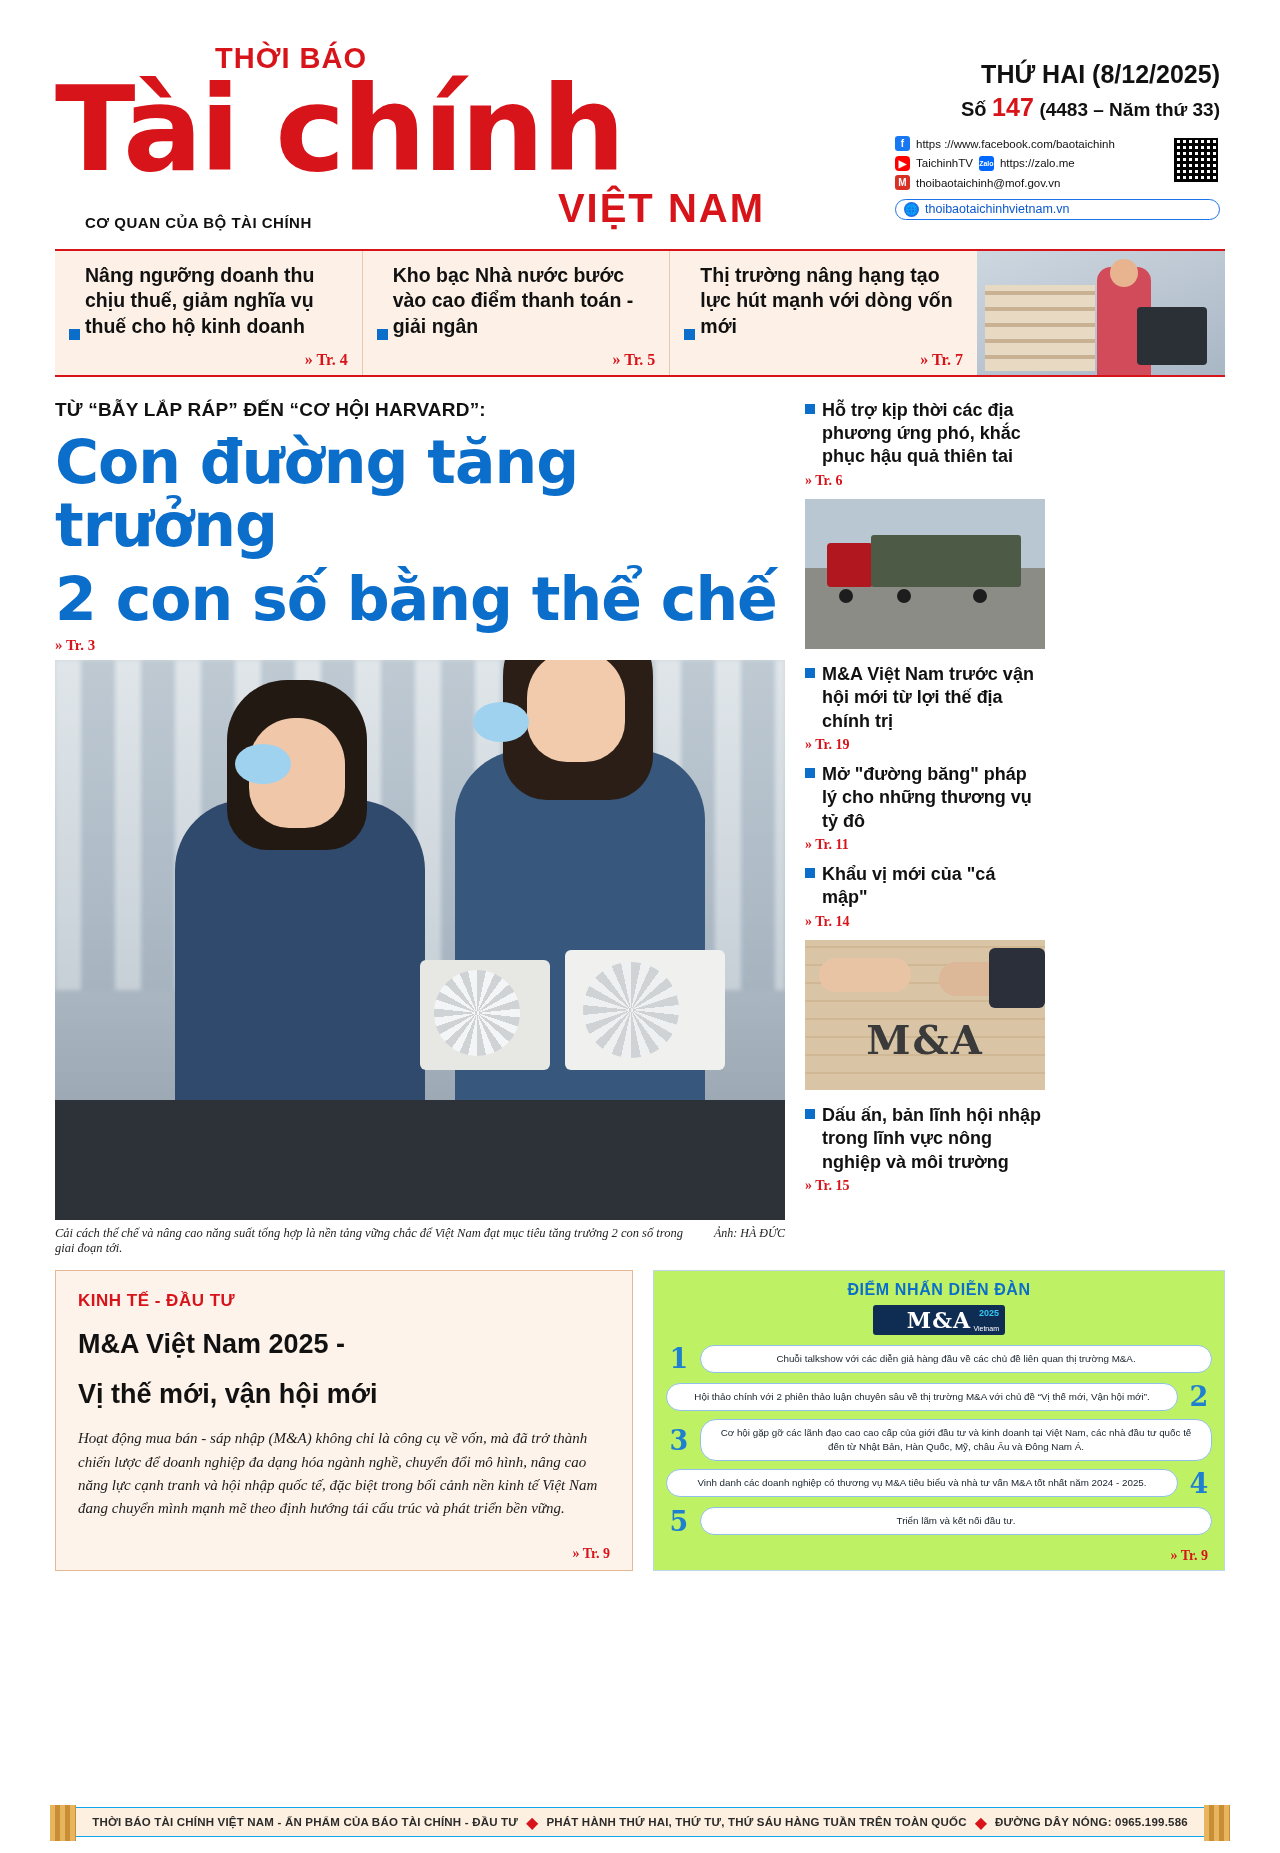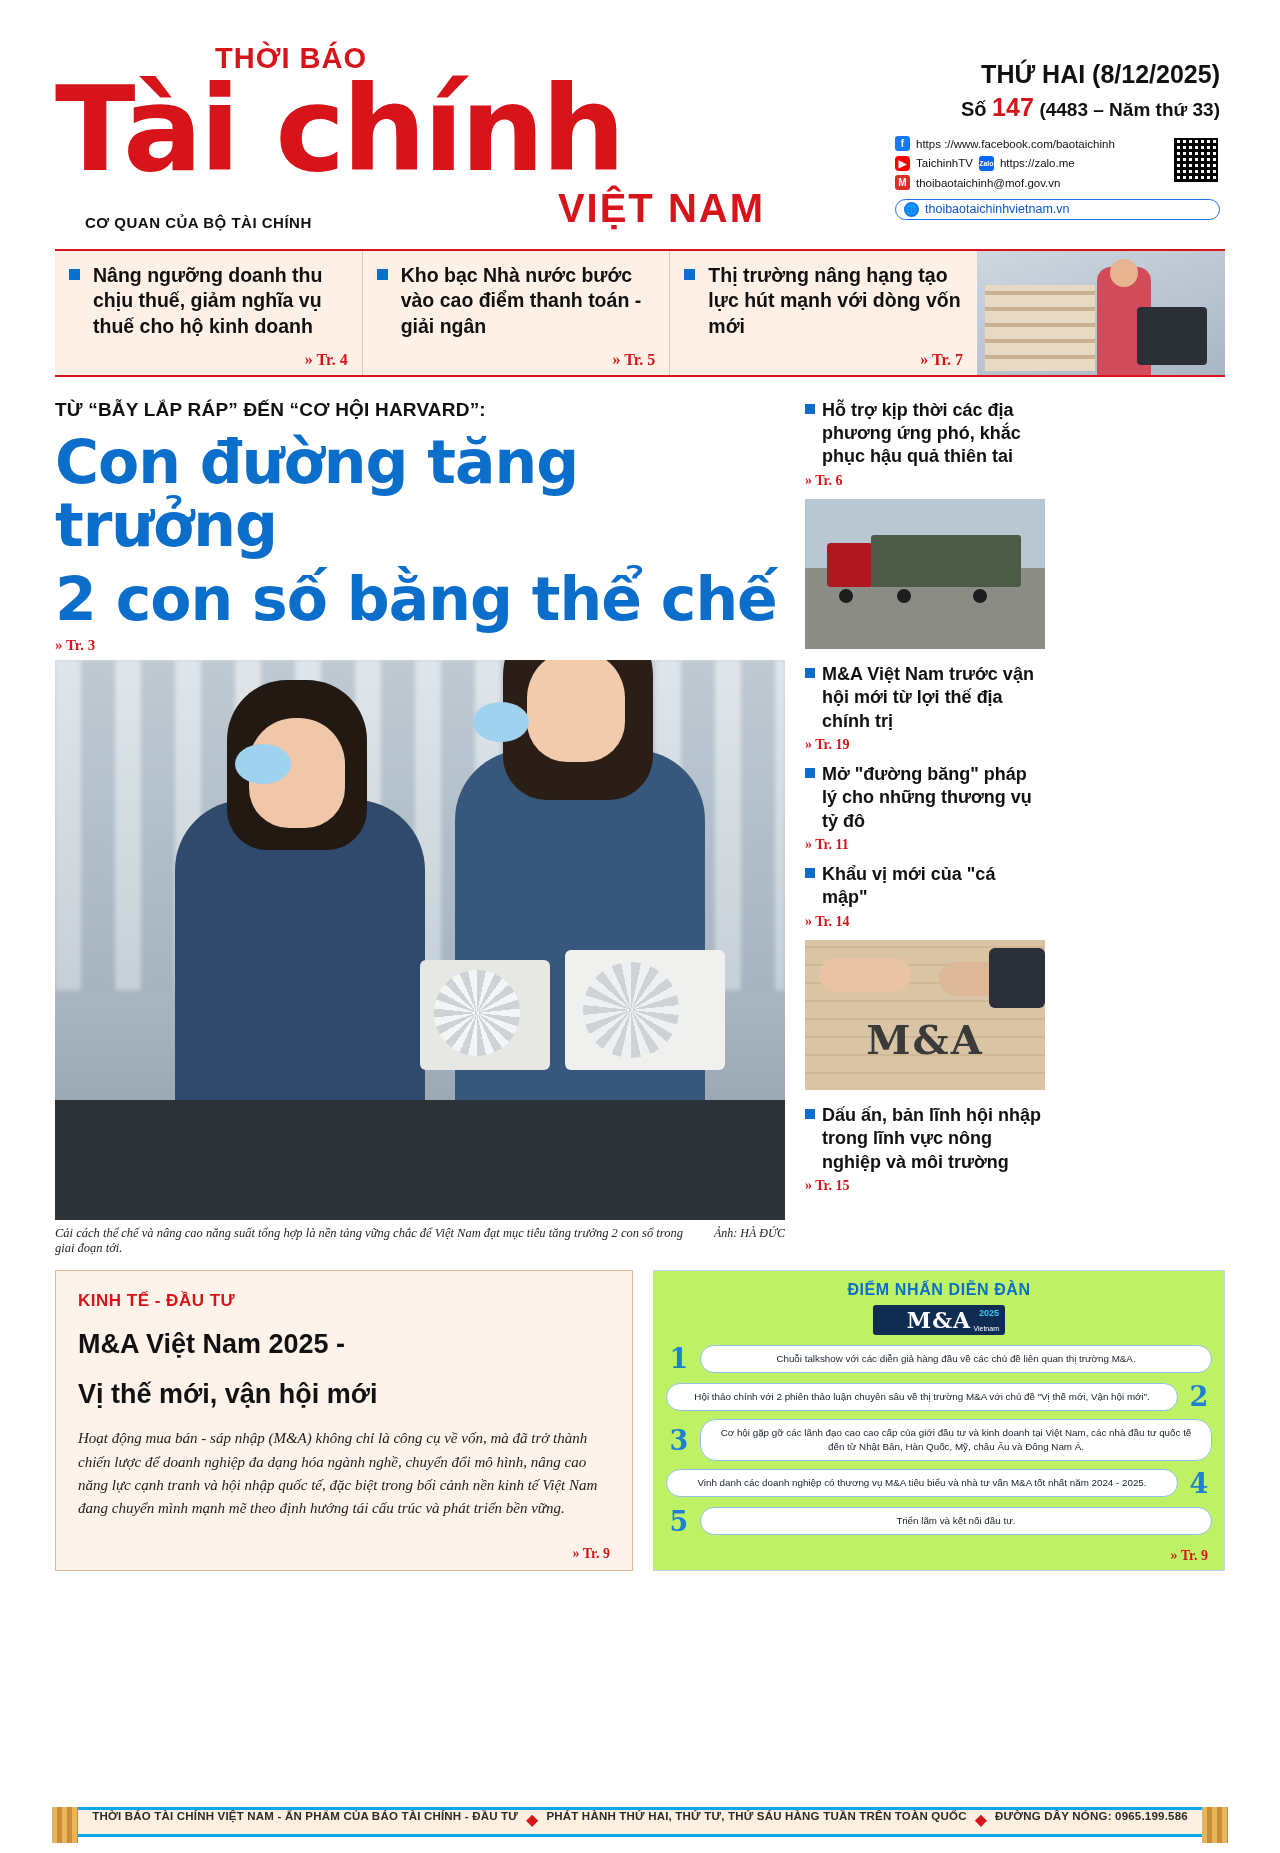--- a/index.html
+++ b/index.html
@@ -51,21 +51,21 @@
     border: 1px solid #1a73e8; border-radius: 12px; padding: 2px 8px; font-size: 12.5px; color: #0b57d0;
   }
 
   
   .teaser {
     margin-top: 18px; border-top: 2px solid #d8141b; border-bottom: 2px solid #d8141b;
     background: #fdf0e6; display: flex; height: 128px; overflow: hidden;
   }
   .teaser-col { flex: 1; padding: 12px 14px 0 14px; position: relative; }
   .teaser-col + .teaser-col { border-left: 1px solid #e9c9ad; }
-  .tz { display: flex; gap: 13px; }
+  .tz { display: flex; gap: 5px; align-items: flex-end; }
   .bullet { width: 11px; height: 11px; background: #0b6ecb; flex: none; margin-top: 6px; }
   .teaser-text { font-size: 19.5px; font-weight: bold; line-height: 1.32; color: #111; }
   .tr-link { position: absolute; right: 14px; bottom: 6px; font-size: 16px; color: #d8141b; font-weight: bold; font-family: "Liberation Serif", serif; }
   .teaser-photo { width: 248px; flex: none; background: linear-gradient(160deg,#cdd7e0,#a9b6c4); position: relative; overflow:hidden;}
   .teaser-photo .shelf { position:absolute; left:8px; top:34px; width:110px; height:86px; background:repeating-linear-gradient(0deg,#e8d9c2 0 12px,#c9b294 12px 16px); }
   .teaser-photo .person { position:absolute; left:120px; top:16px; width:54px; height:110px; background:#d14b5a; border-radius:14px 14px 0 0; }
   .teaser-photo .head { position:absolute; left:133px; top:8px; width:28px; height:28px; border-radius:50%; background:#e7b48f; }
   .teaser-photo .box { position:absolute; right:18px; top:56px; width:70px; height:58px; background:#2b2f36; border-radius:4px; }
 
   
@@ -136,21 +136,21 @@
   .forum-logo .yr { position: absolute; right: 6px; top: 3px; color: #34c6f4; font-size: 9px; font-weight: bold; }
   .forum-logo .vn { position: absolute; right: 6px; bottom: 3px; color: #fff; font-size: 7px; }
   .f-row { display: flex; align-items: center; gap: 8px; margin-bottom: 7px; }
   .f-num { font-family: "DejaVu Serif", serif; font-weight: bold; font-size: 27px; color: #1f7fd0; width: 26px; text-align: center; flex: none; }
   .f-pill { flex: 1; border: 1px solid #8fc2e6; border-radius: 16px; background: #fff; padding: 6px 12px; font-size: 9.8px; line-height: 1.4; text-align: center; color: #16202a; }
   .f-link { position: absolute; right: 16px; bottom: 6px; color: #d8141b; font-weight: bold; font-size: 14px; font-family:"Liberation Serif", serif; }
 
   
   .footer {
     position: absolute; left: 55px; right: 55px; bottom: 16px; height: 30px;
-    background: #fdf0e0; border: 3px solid #0ea5e9; display: flex; justify-content: center;
+    background: #fdf0e0; border: 1px solid #0ea5e9; display: flex; align-items: center; justify-content: center;
   }
   .footer-text { font-size: 11.5px; font-weight: bold; color: #2b2b2b; letter-spacing: .2px; }
   .footer .dot { color: #d8141b; padding: 0 8px; }
   .foot-cap { position: absolute; top: -3px; width: 26px; height: 36px; background: repeating-linear-gradient(90deg,#e8b55f 0 5px,#c88d35 5px 10px); }
   .foot-cap.l { left: -6px; } .foot-cap.r { right: -6px; }
 </style>
 </head>
 <body>
 
 <div class="page">

